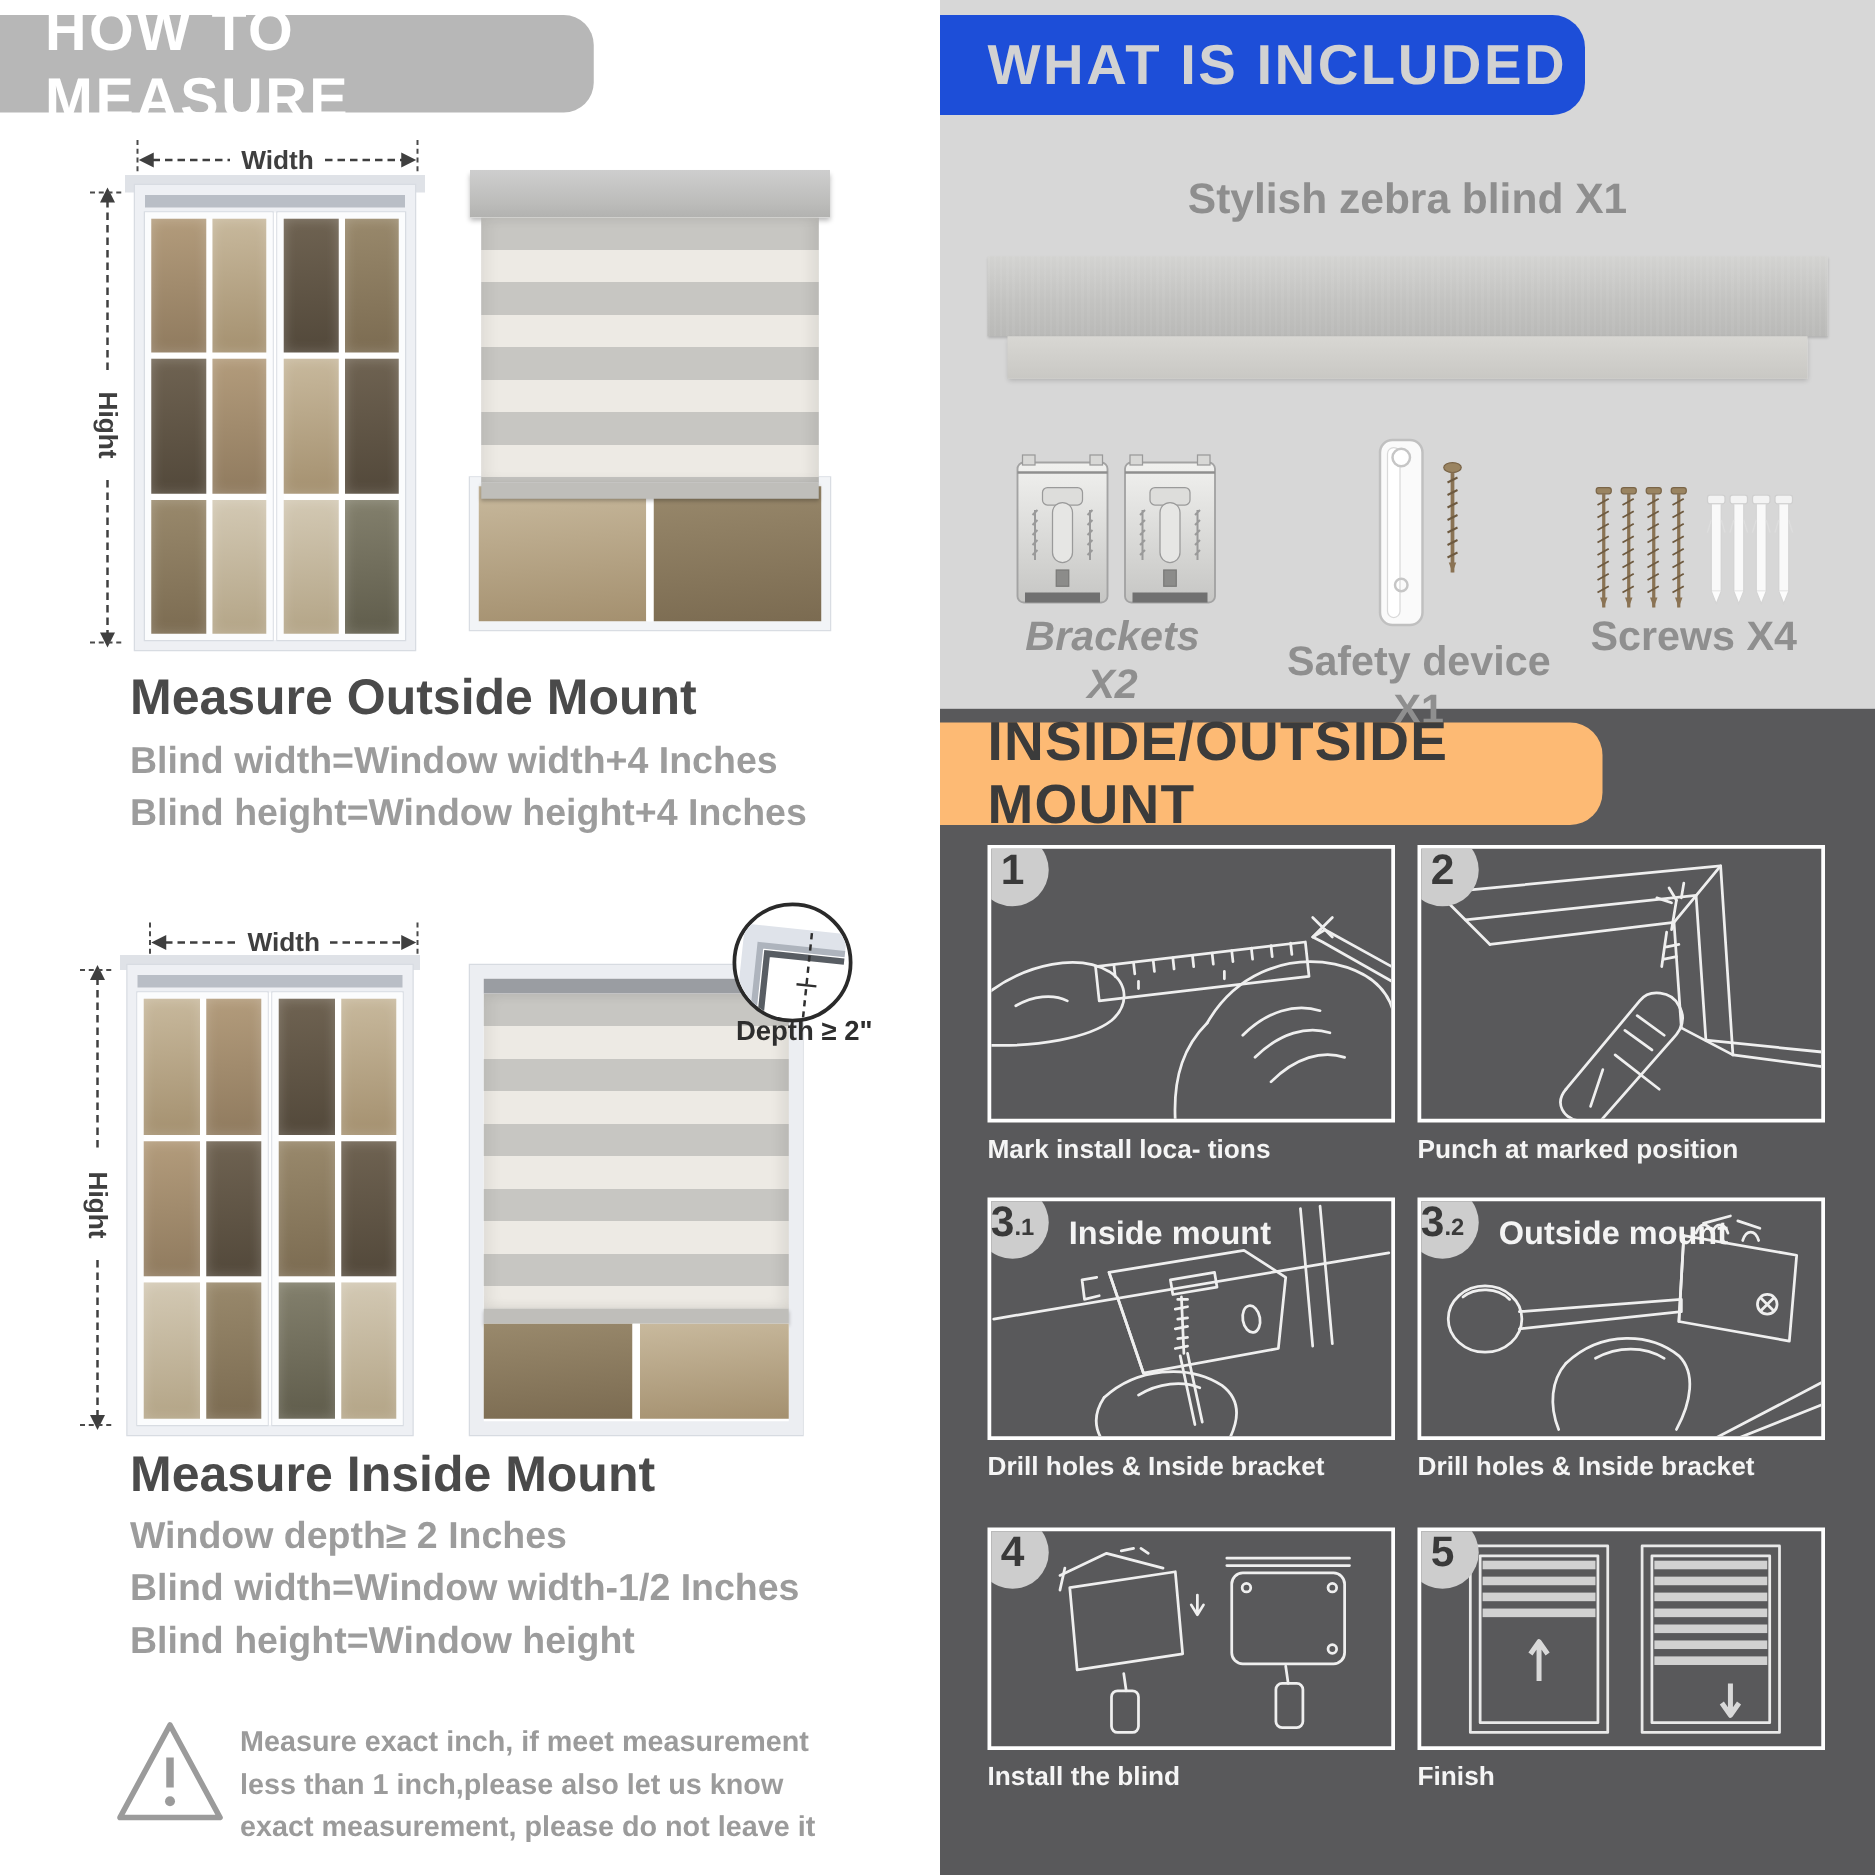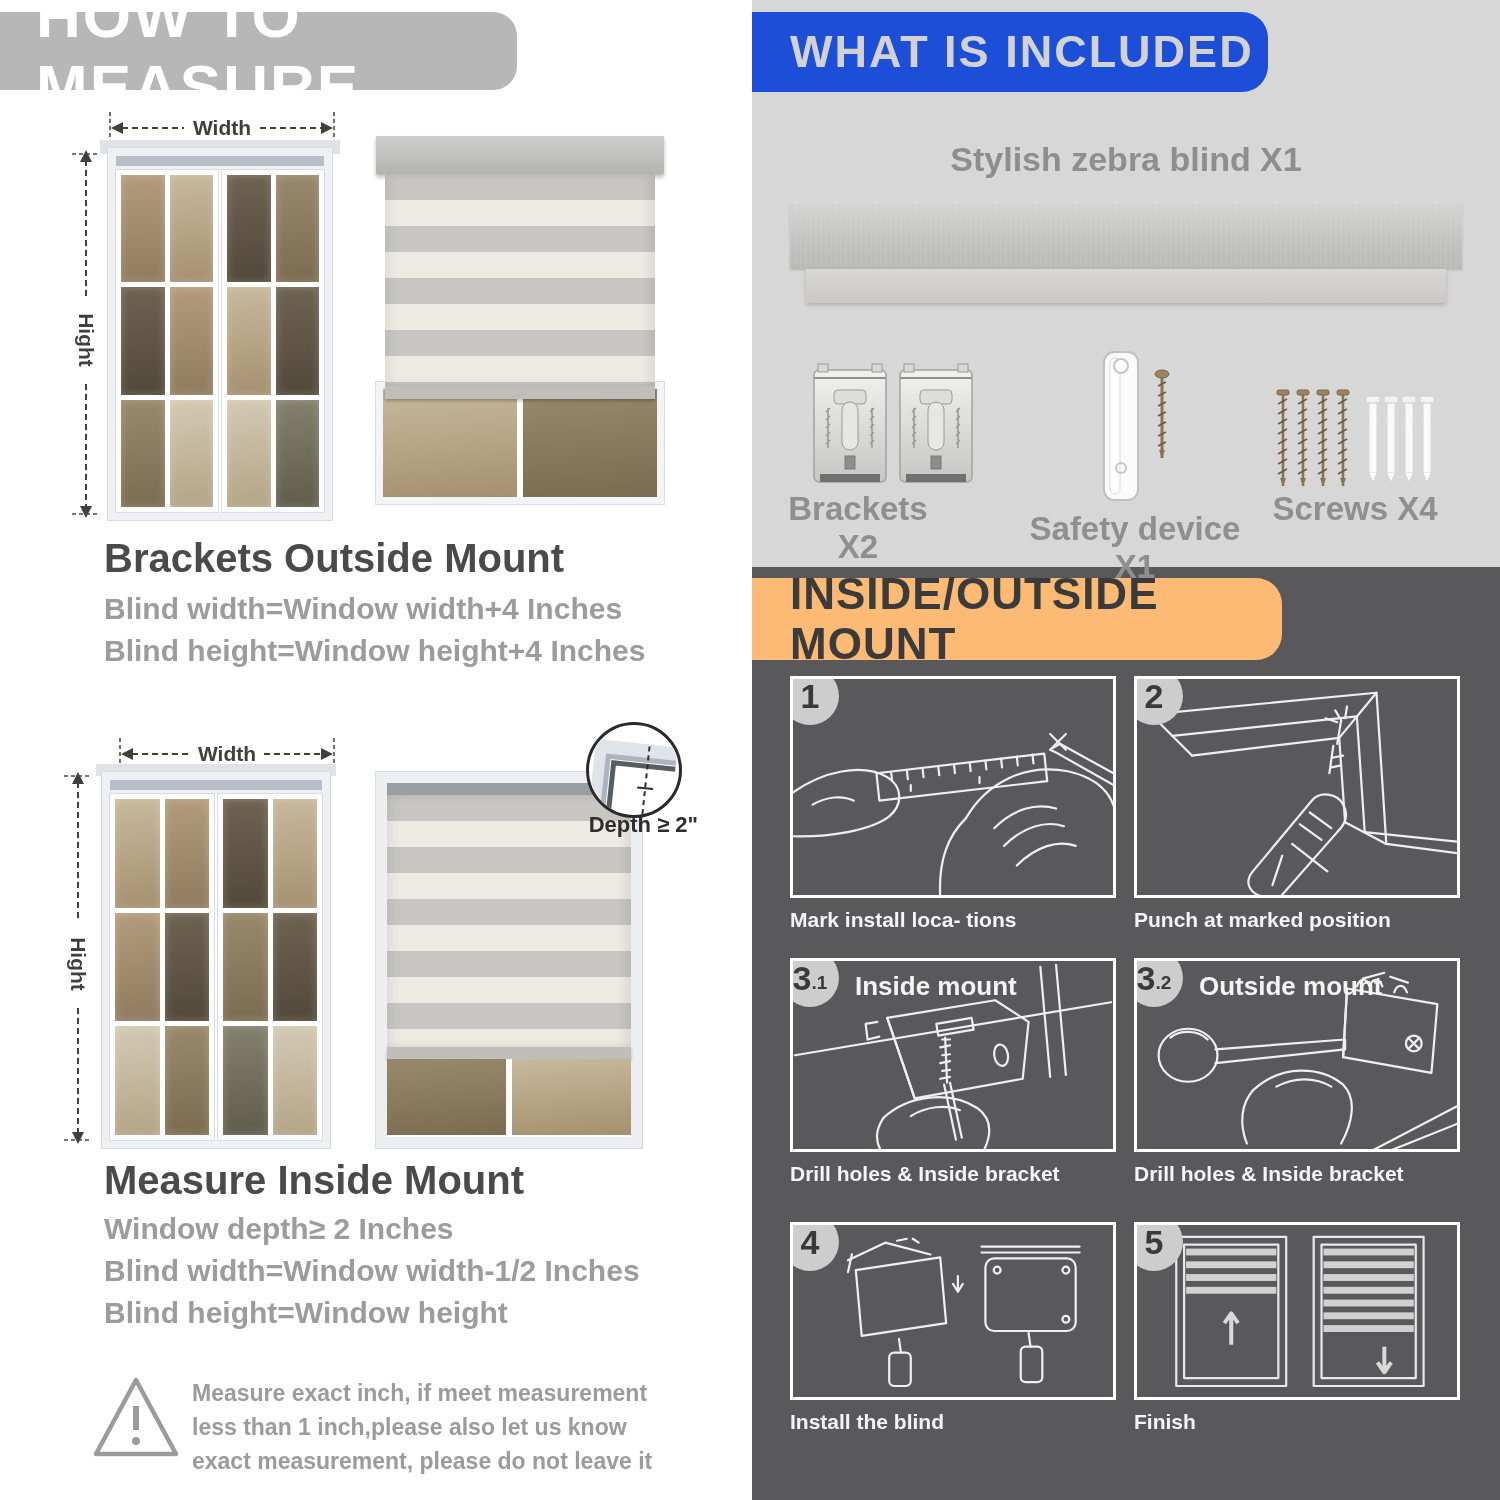--- a/index.html
+++ b/index.html
@@ -2,22 +2,22 @@
 <html><head>
 <meta charset="utf-8">
 <style>
   html,body{margin:0;padding:0;}
   body{width:1500px;height:1500px;position:relative;background:#ffffff;
        font-family:"Liberation Sans", sans-serif;overflow:hidden;}
   .abs{position:absolute;}
 
   
   .banner{display:flex;align-items:center;font-weight:bold;letter-spacing:2px;}
-  .banner-left{left:0;top:12px;width:517px;height:78px;background:#b7b7b7;
-    border-radius:0 24px 24px 0;color:#ffffff;font-size:62px;padding-left:36px;box-sizing:border-box;align-items:center;}
+  .banner-left{left:0;top:12px;width:475px;height:78px;background:#b7b7b7;
+    border-radius:0 24px 24px 0;color:#ffffff;font-size:46px;padding-left:36px;box-sizing:border-box;align-items:center;}
   .banner-included{left:752px;top:12px;width:516px;height:80px;background:#1d4ed8;
     border-radius:0 26px 26px 0;color:#d2d2d2;font-size:45px;padding-left:38px;box-sizing:border-box;}
   .banner-mount{left:752px;top:578px;width:530px;height:82px;background:#fdba74;
     border-radius:0 26px 26px 0;color:#3b3b3b;font-size:44px;padding-left:38px;box-sizing:border-box;letter-spacing:1px;}
 
   
   .right-top-bg{left:752px;top:0;width:748px;height:567px;background:#d7d7d7;}
   .dark-bg{left:752px;top:567px;width:748px;height:933px;background:#59595b;}
 
   
@@ -140,21 +140,21 @@
   <div class="abs peek-window" style="left:0;top:246px;width:288px;height:122px;box-sizing:border-box;">
     <div class="pp pb"></div>
     <div class="divider"></div>
     <div class="pp pd"></div>
   </div>
   <div class="abs blind1-rail" style="left:0;top:0;width:288px;height:38px;"></div>
   <div class="abs zebra" style="left:9px;top:38px;width:270px;height:212px;"></div>
   <div class="abs blind-bottom" style="left:9px;top:250px;width:270px;height:13px;"></div>
 </div>
 
-<div class="abs h-measure" style="left:104px;top:536px;">Brackets Outside Mount</div>
+<div class="abs h-measure" style="left:104px;top:536px;">Measure Outside Mount</div>
 <div class="abs gray-line" style="left:104px;top:592px;">Blind width=Window width+4 Inches</div>
 <div class="abs gray-line" style="left:104px;top:634px;">Blind height=Window height+4 Inches</div>
 
 <svg class="abs" style="left:116px;top:732px;" width="222" height="40" viewBox="0 0 222 40">
   <line x1="4" y1="6" x2="4" y2="38" stroke="#4a4a4a" stroke-width="1.6" stroke-dasharray="4 3"></line>
   <line x1="218" y1="6" x2="218" y2="38" stroke="#4a4a4a" stroke-width="1.6" stroke-dasharray="4 3"></line>
   <line x1="16" y1="22" x2="72" y2="22" stroke="#3f3f3f" stroke-width="2" stroke-dasharray="6 4"></line>
   <line x1="148" y1="22" x2="206" y2="22" stroke="#3f3f3f" stroke-width="2" stroke-dasharray="6 4"></line>
   <polygon points="5,22 17,16 17,28" fill="#3f3f3f"></polygon>
   <polygon points="217,22 205,16 205,28" fill="#3f3f3f"></polygon>
@@ -337,21 +337,21 @@
     <g transform="translate(146,8)">
       <rect x="-2" y="0" width="14" height="7" rx="2" fill="#f5f5f5" stroke="#cfcfcf"></rect>
       <rect x="1" y="7" width="8" height="70" fill="#fbfbfb" stroke="#d4d4d4"></rect>
       <path d="M1,77 l4,10 l4,-10" fill="#ffffff" stroke="#d4d4d4"></path>
       <line x1="1" y1="20" x2="-2" y2="30" stroke="#dedede"></line>
       <line x1="9" y1="20" x2="12" y2="30" stroke="#dedede"></line>
     </g>
   </g>
 </svg>
 
-<div class="abs included-label" style="left:768px;top:490px;width:180px;">Brackets X2</div>
+<div class="abs included-label" style="left:800px;top:490px;width:180px;font-style:italic;">Brackets X2</div>
 <div class="abs included-label" style="left:1015px;top:490px;width:240px;margin-top:20px;">Safety device X1</div>
 <div class="abs included-label" style="left:1265px;top:490px;width:180px;">Screws X4</div>
 
 <div class="abs banner banner-mount">
   <span>INSIDE/OUTSIDE MOUNT</span>
 </div>
 
 <div class="abs panel" style="left:790px;top:676px;width:326px;height:222px;">
   <div class="badge">
     <span>1</span>

